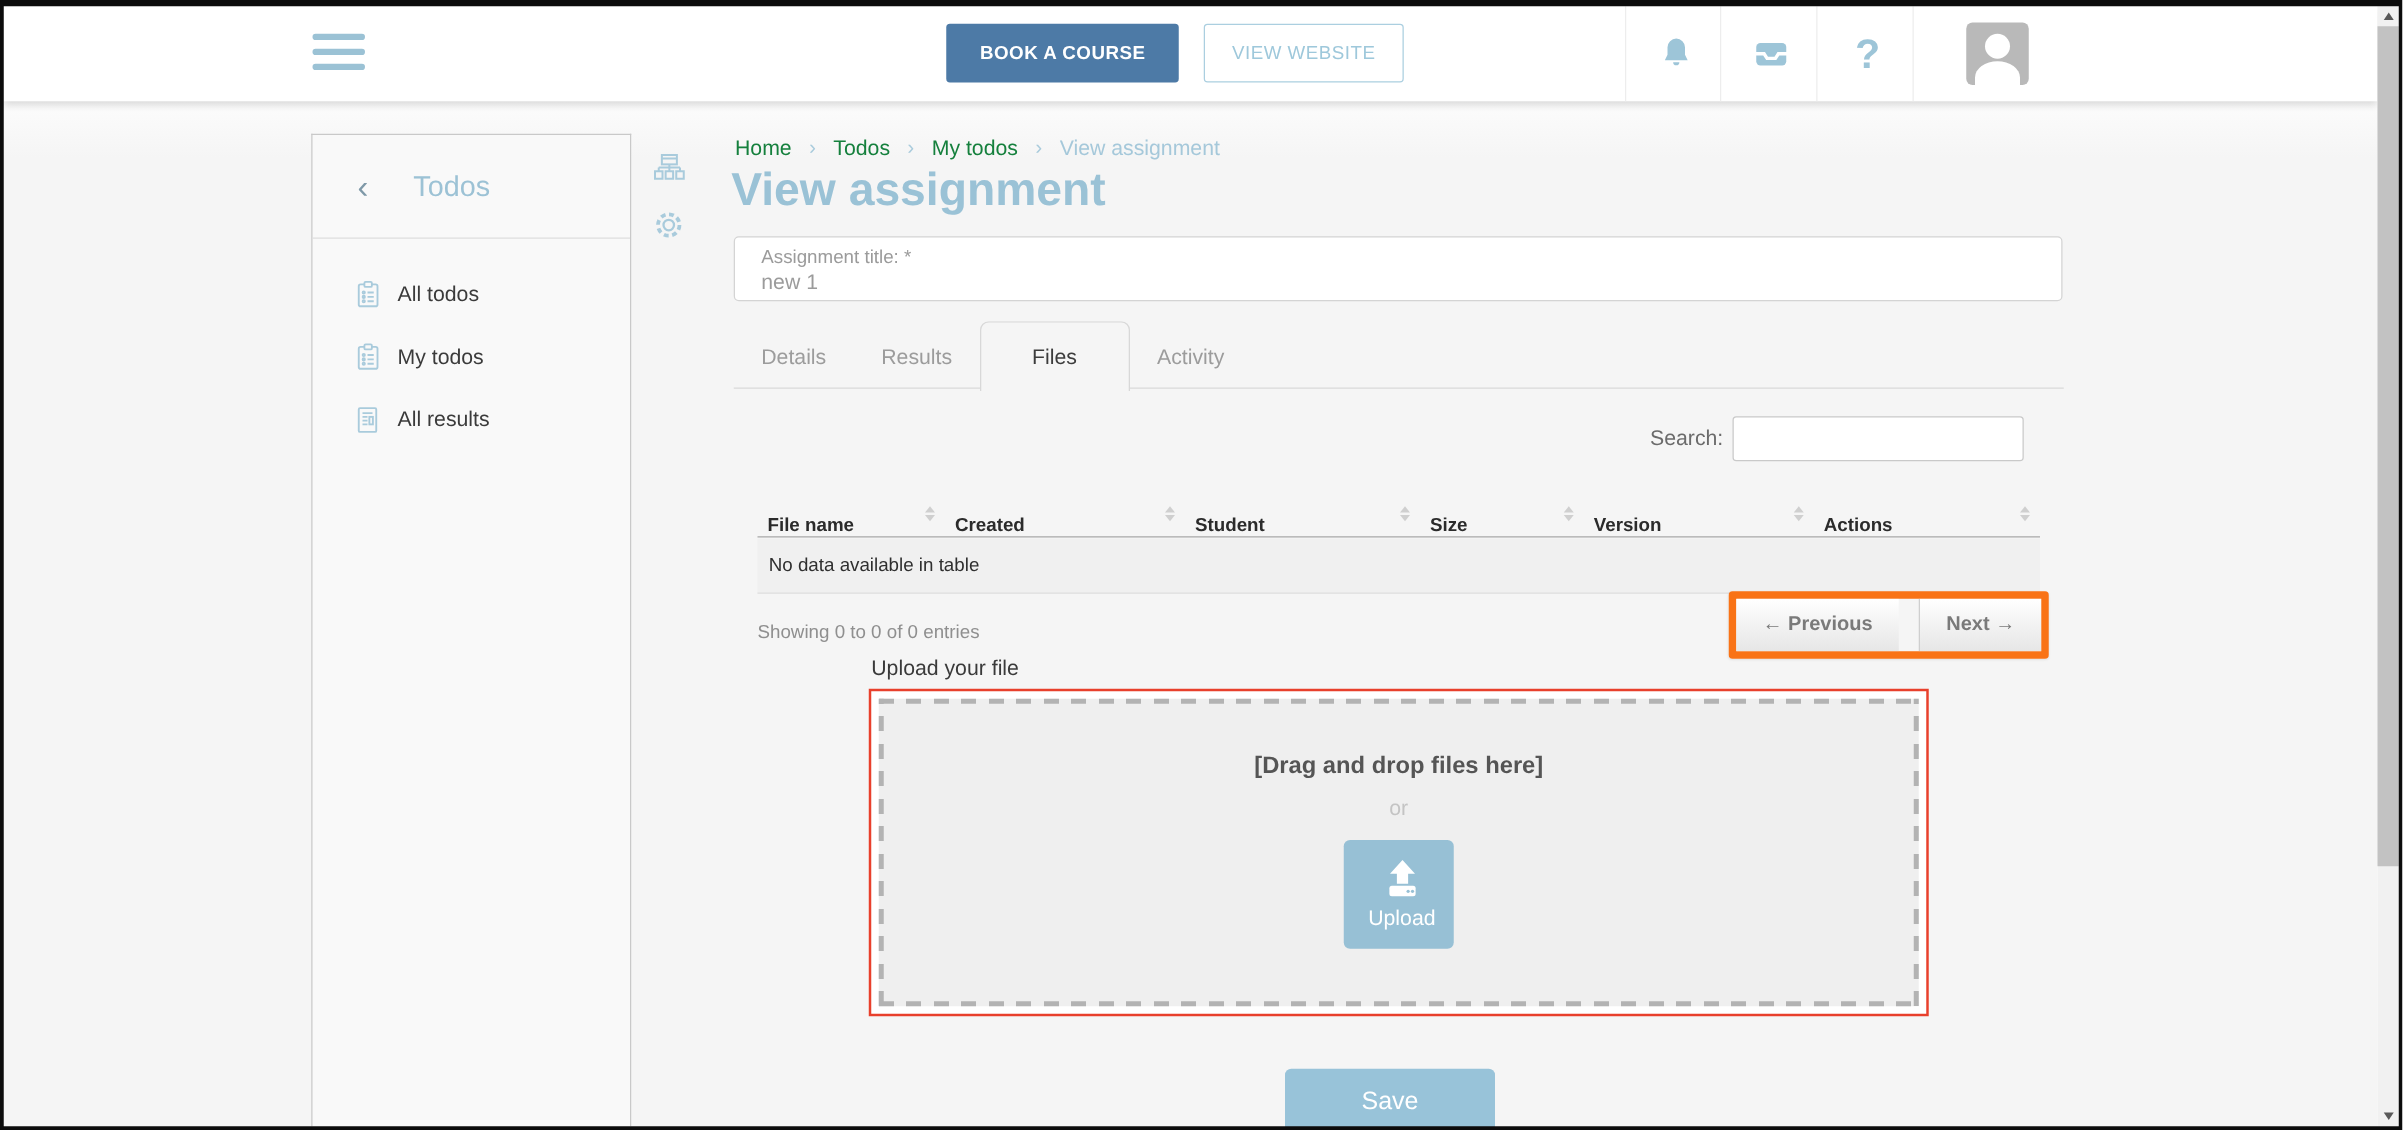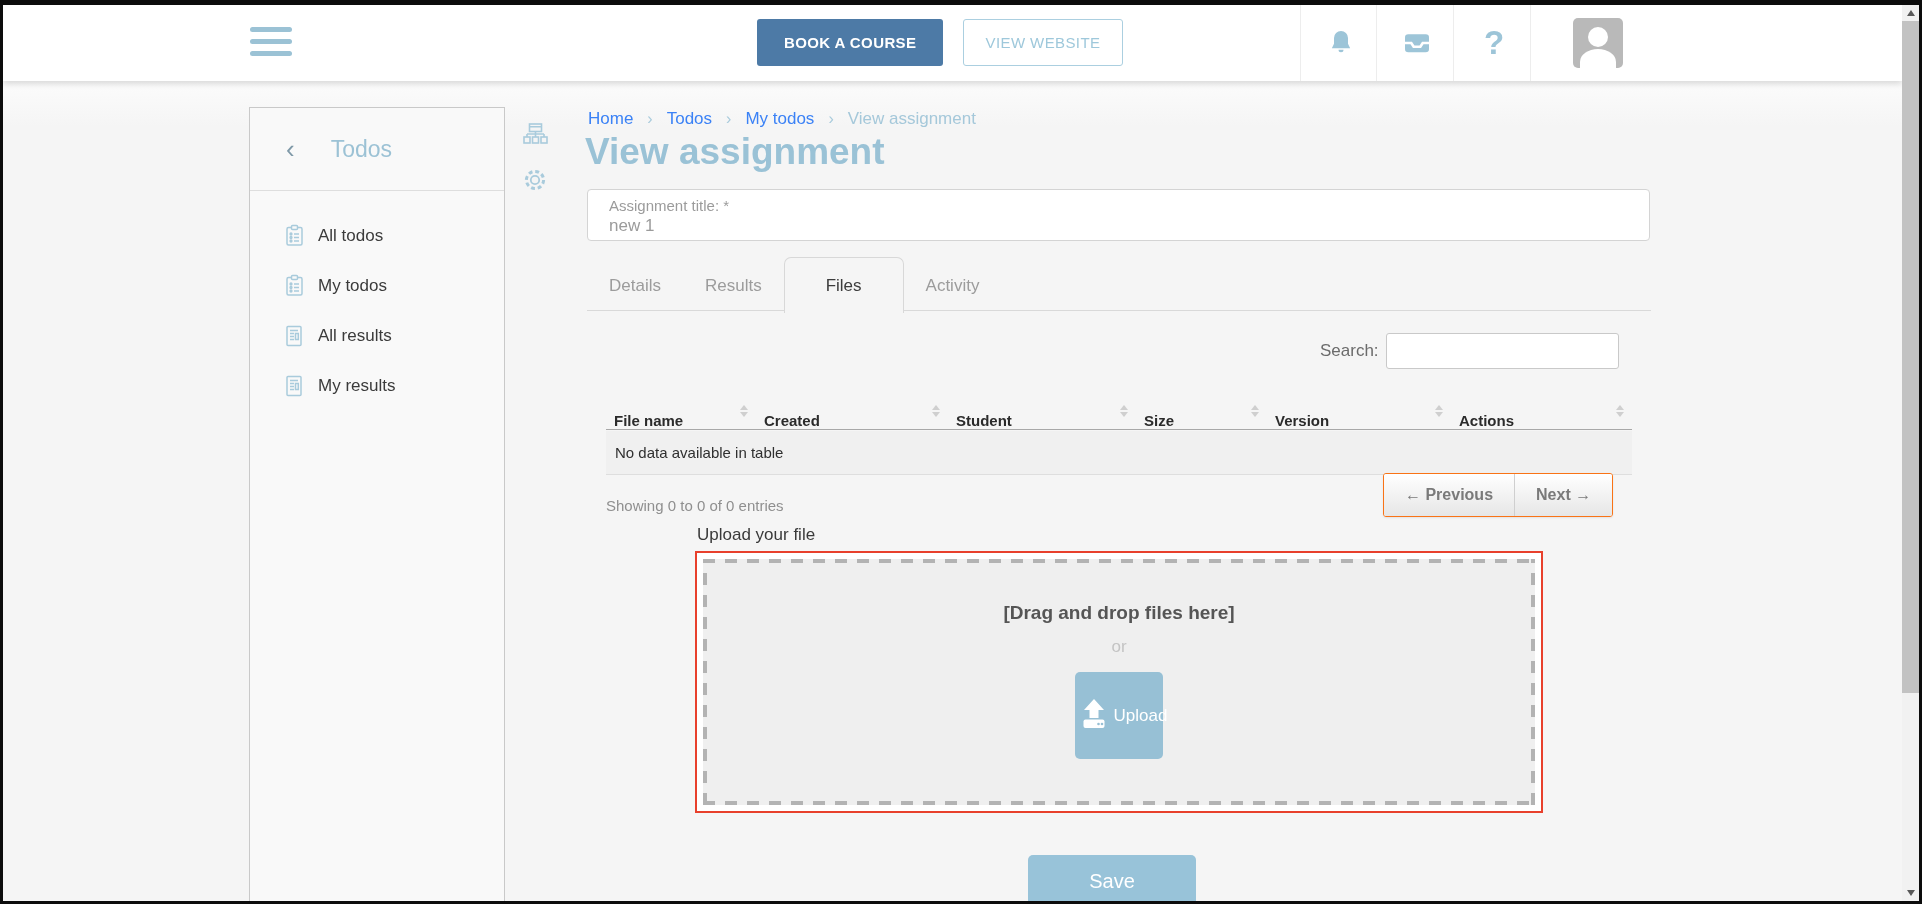--- a/index.html
+++ b/index.html
@@ -60,21 +60,21 @@
   .sidebar-title{margin-left:36px;font-size:23px;color:#9cc2d5;}
   .sidebar-list{padding-top:20px;}
   .sidebar-item{height:50px;display:flex;align-items:center;cursor:pointer;}
   .sidebar-item .s-icon{margin-left:32px;width:26px;height:26px;flex:0 0 26px;}
   .sidebar-item .s-label{margin-left:10px;font-size:17px;color:#3b3b3b;}
 
   .strip-icon{position:absolute;width:28px;height:28px;cursor:pointer;}
 
   
   .breadcrumb{position:absolute;left:588px;top:109px;display:flex;align-items:center;gap:14px;font-size:17px;}
-  .crumb{color:#3b82f6;cursor:pointer;}
+  .crumb{color:#15803d;cursor:pointer;}
   .crumb-sep{color:#a9cbdc;font-size:16px;}
   .crumb-current{color:#a5c8da;}
   .page-title{position:absolute;left:585px;top:131px;font-size:37px;font-weight:bold;color:#9ac2d6;}
 
   
   .assignment-field{
     position:absolute;left:587px;top:189px;width:1063px;height:52px;box-sizing:border-box;
     background:#fff;border:1px solid #d4d4d4;border-radius:4px;padding:6px 0 0 21px;cursor:text;
   }
   .assignment-label{font-size:15px;color:#9b9b9b;line-height:19px;}
@@ -110,21 +110,21 @@
   .tbl-empty{
     position:absolute;left:606px;top:431px;width:1026px;height:44px;background:#f0f0f0;
     border-bottom:1px solid #dedede;box-sizing:border-box;
     font-size:15px;color:#2f2f2f;line-height:43px;padding-left:9px;
   }
   .showing{position:absolute;left:606px;top:497px;font-size:15px;color:#8f8f8f;}
 
   
   .pagination{
     position:absolute;left:1383px;top:473px;height:42px;display:flex;
-    border:1px solid #f97316;border-radius:3px;overflow:hidden;box-shadow:0 1px 2px rgba(0,0,0,.08);
+    border:6px solid #f97316;border-radius:3px;overflow:hidden;box-shadow:0 1px 2px rgba(0,0,0,.08);gap:16px;
   }
   .page-btn{
     display:flex;align-items:center;padding:0 21px;font-size:16px;font-weight:bold;color:#7a7a7a;
     background:linear-gradient(#ffffff,#e6e6e6);cursor:pointer;
   }
   .page-btn + .page-btn{border-left:1px solid #cfcfcf;}
 
   
   .upload-label{position:absolute;left:697px;top:525px;font-size:17px;color:#3a3a3a;}
   .dropzone{
@@ -140,21 +140,21 @@
       repeating-linear-gradient(0deg,#b3b3b3 0 12px,transparent 12px 22px);
     background-repeat:repeat-x,repeat-x,repeat-y,repeat-y;
     background-size:100% 4px,100% 4px,4px 100%,4px 100%;
     background-position:0 0,0 100%,0 0,100% 0;
   }
   .drag-text{position:absolute;left:0;right:0;top:43px;text-align:center;font-size:19px;font-weight:bold;color:#555;}
   .or-text{position:absolute;left:0;right:0;top:78px;text-align:center;font-size:17px;color:#c4c4c4;}
   .upload-btn{
     position:absolute;left:50%;top:113px;transform:translateX(-50%);
     width:88px;height:87px;background:#97c0d5;border:none;border-radius:5px;cursor:pointer;
-    display:flex;flex-direction:row;align-items:center;justify-content:center;gap:2px;font-family:inherit;padding-left:11px;
+    display:flex;flex-direction:column;align-items:center;justify-content:center;gap:2px;font-family:inherit;padding-left:11px;
   }
   .upload-btn .u-label{color:#fff;font-size:17px;}
 
   
   .save-btn{
     position:absolute;left:1028px;top:855px;width:168px;height:52px;
     background:#98c3d9;color:#fff;font-size:20px;border:none;border-radius:5px 5px 0 0;
     cursor:pointer;font-family:inherit;
   }
 
@@ -248,30 +248,20 @@
     <div class="sidebar-item">
       <span class="s-icon">
         <svg viewBox="0 0 26 26" width="26" height="26" fill="none" stroke="#a9cbdc" stroke-width="1.5">
           <rect x="5" y="3.5" width="14" height="19" rx="1"></rect>
           <path d="M8 7.5h8 M8 10.5h4 M8 13.5h4 M8 16.5h4"></path>
           <rect x="13.5" y="10.5" width="2.8" height="6"></rect>
         </svg>
       </span>
       <span class="s-label">All results</span>
     </div>
-    <div class="sidebar-item">
-      <span class="s-icon">
-        <svg viewBox="0 0 26 26" width="26" height="26" fill="none" stroke="#a9cbdc" stroke-width="1.5">
-          <rect x="5" y="3.5" width="14" height="19" rx="1"></rect>
-          <path d="M8 7.5h8 M8 10.5h4 M8 13.5h4 M8 16.5h4"></path>
-          <rect x="13.5" y="10.5" width="2.8" height="6"></rect>
-        </svg>
-      </span>
-      <span class="s-label">My results</span>
-    </div>
   </div>
 </div>
 
 <div class="strip-icon" style="left:521px;top:121px;">
   <svg width="28" height="28" viewBox="0 0 28 28" fill="none" stroke="#a9cbdc" stroke-width="1.6">
     <rect x="8.5" y="3" width="12" height="7.5"></rect>
     <path d="M8.5 5.8h12 M14.5 10.5v2.5 M6 13h17 M6 13v3 M14.5 13v3 M23 13v3"></path>
     <rect x="3" y="16" width="6" height="6"></rect>
     <rect x="11.5" y="16" width="6" height="6"></rect>
     <rect x="20" y="16" width="6" height="6"></rect>

